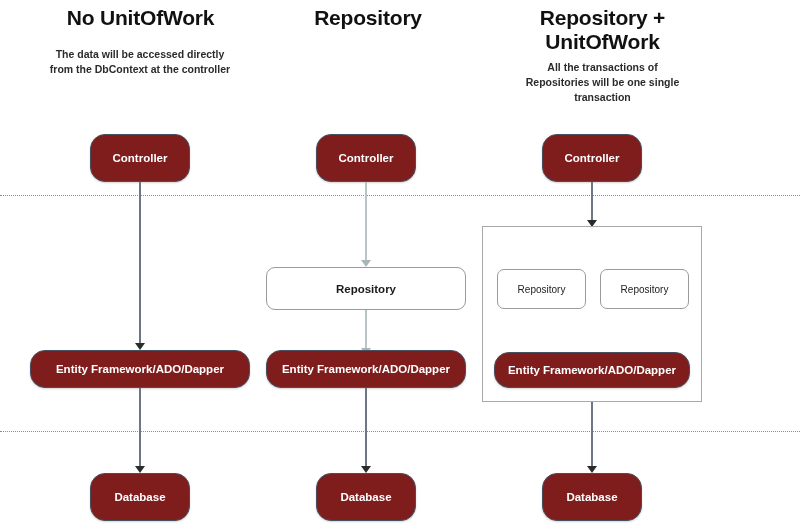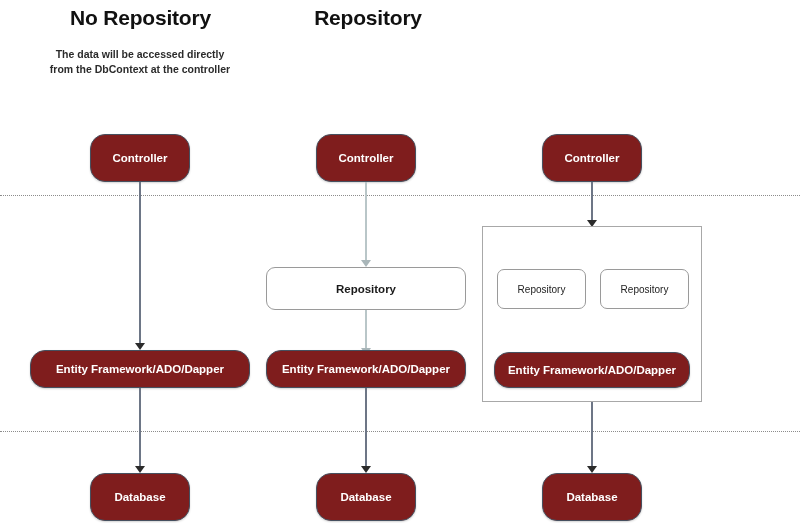--- a/index.html
+++ b/index.html
@@ -122,25 +122,27 @@
   .conn.dark .stem { background: #6d7686; }
   .conn.dark .head { border-top: 7px solid #2b2b2b; }
   .conn.light .stem { background: #b9c6c8; }
   .conn.light .head { border-top: 7px solid #a9b6b9; }
 </style>
 </head>
 <body>
 
 <div id="canvas">
 
-  <div class="col-title" style="left:18px; top:6px; width:245px;">No Repository</div>
+  <div class="col-title" style="left:18px; top:6px; width:245px;">No UnitOfWork</div>
   <div class="col-sub" style="left:45px; top:47px; width:190px;">The data will be accessed directly from the DbContext at the controller</div>
 
   <div class="col-title" style="left:258px; top:6px; width:220px;">Repository</div>
 
+  <div class="col-title" style="left:495px; top:6px; width:215px;">Repository + UnitOfWork</div>
+  <div class="col-sub" style="left:515px; top:60px; width:175px;">All the transactions of Repositories will be one single transaction</div>
 
   <div class="divider" style="top:195px;"></div>
   <div class="divider" style="top:431px;"></div>
 
   <div class="node-dark" style="left:90px; top:134px; width:100px; height:48px;">Controller</div>
 
   <div class="conn dark" style="left:140px; top:182px; height:168px;">
     <div class="stem" style="height:163px;"></div>
     <div class="head" style="top:161px;"></div>
   </div>

